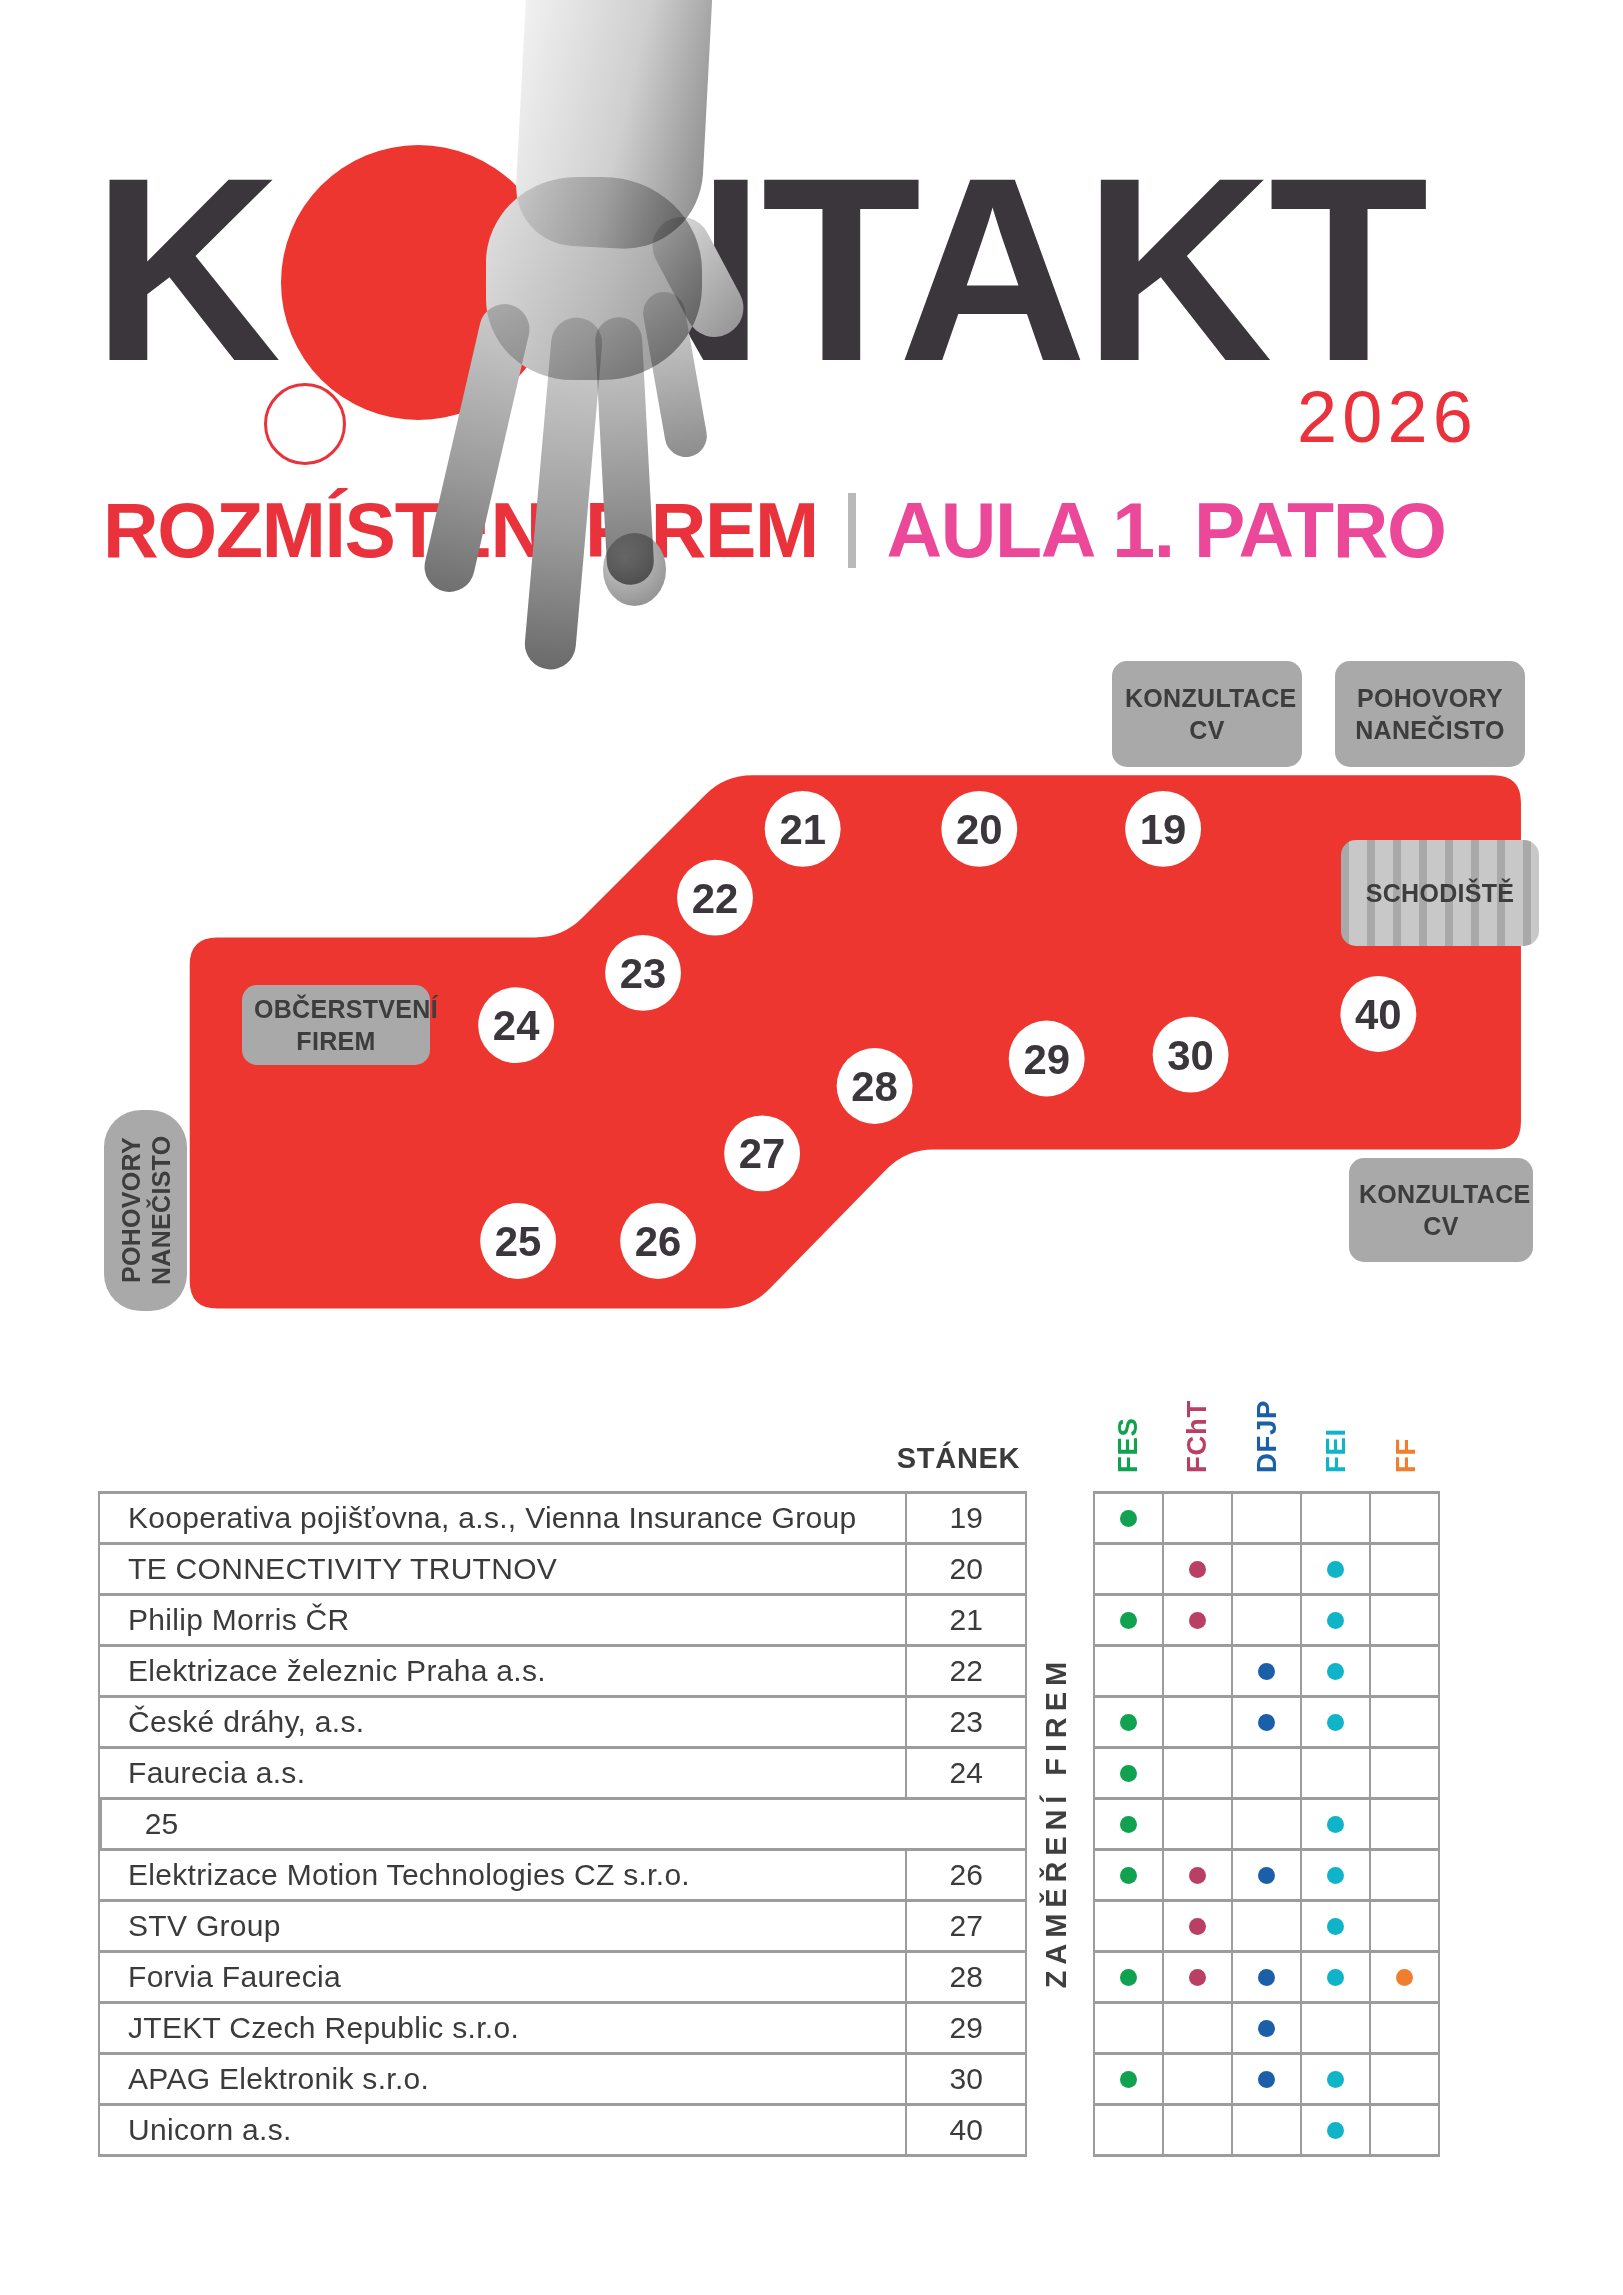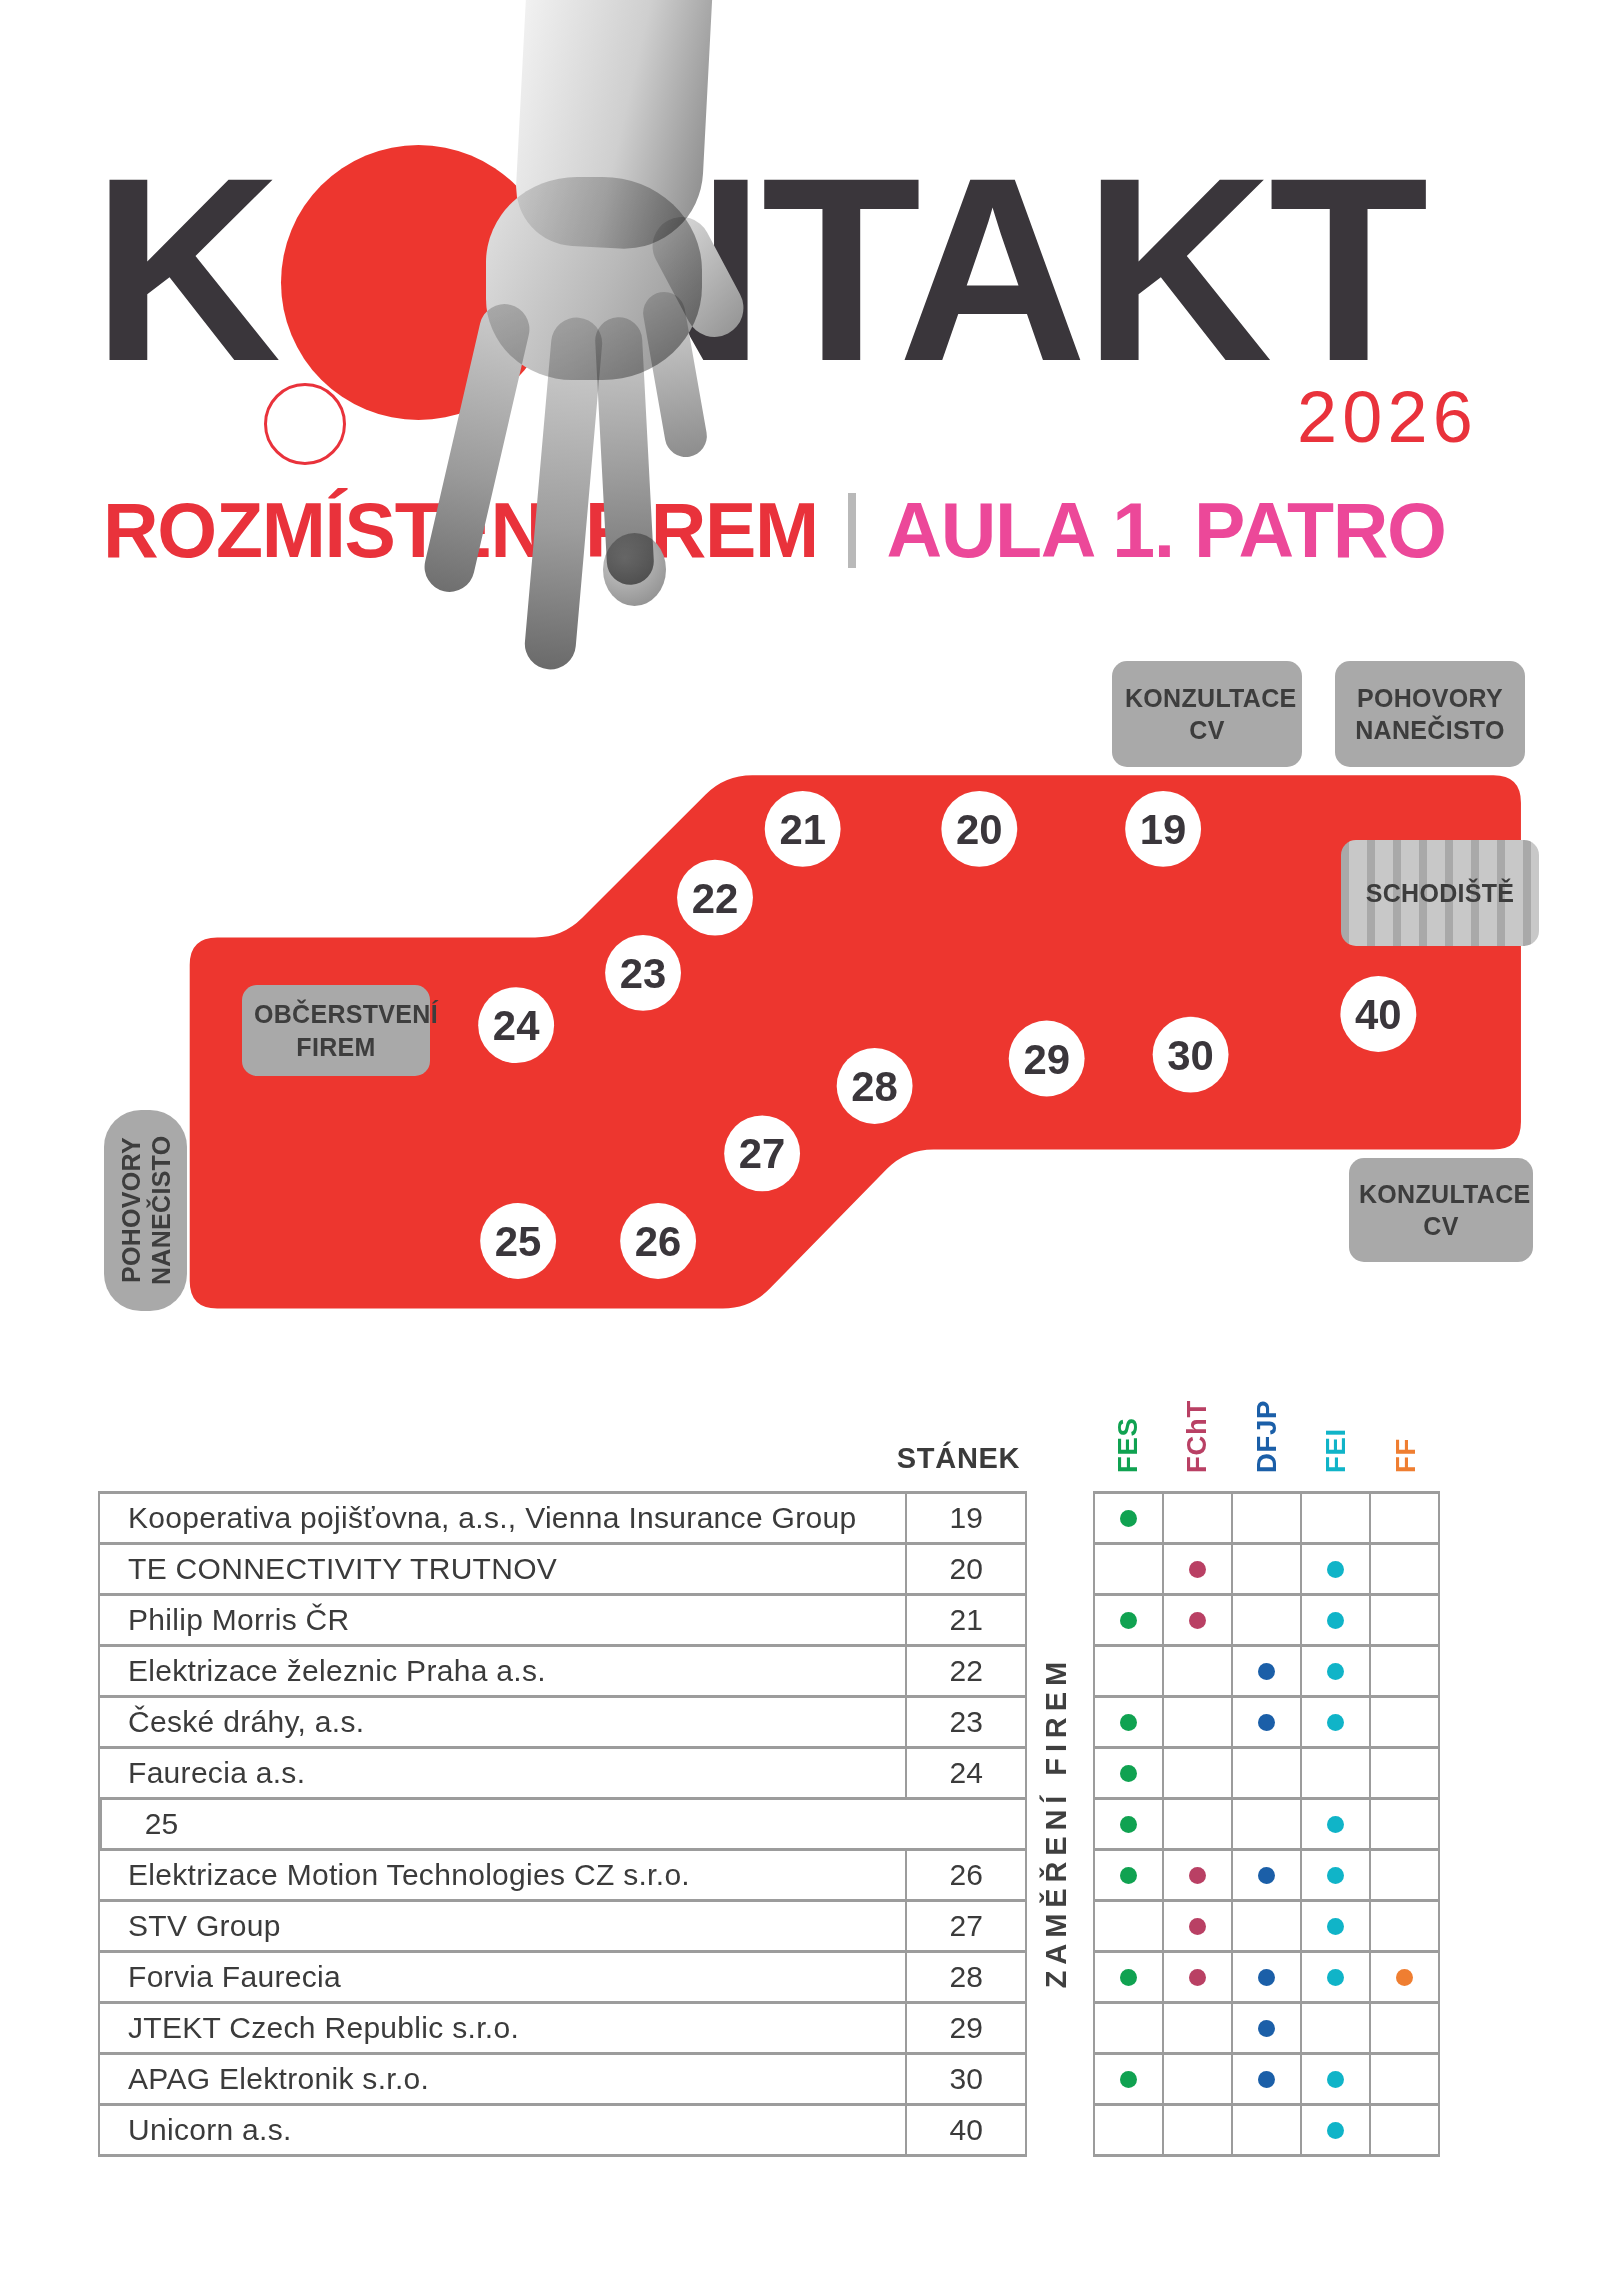--- a/index.html
+++ b/index.html
@@ -41,21 +41,21 @@
   #heading-divider{width:8.5px;height:75px;background:#b9b9b9;margin:0 30px;}
 
   
   #map-svg{position:absolute;left:0;top:0;width:1623px;height:2295px;}
   .gray-box{position:absolute;background:#a9a9a9;border-radius:15px;display:flex;align-items:center;justify-content:center;
             text-align:center;font-weight:bold;font-size:25px;line-height:1.3;color:#3d3d3d;letter-spacing:0.3px;z-index:4;}
   #box-konzultace-top{left:1112px;top:661px;width:190px;height:106px;}
   #box-pohovory-top{left:1335px;top:661px;width:190px;height:106px;}
   #box-schodiste{left:1341px;top:840px;width:198px;height:106px;
       background:repeating-linear-gradient(90deg,#a9a9a9 0 7.9px,#c8c8c8 7.9px 26px);}
-  #box-obcerstveni{left:242px;top:985px;width:188px;height:91px;}
+  #box-obcerstveni{left:242px;top:985px;width:188px;height:80px;}
   #box-konzultace-bottom{left:1349px;top:1158px;width:184px;height:104px;}
   #box-pohovory-left{left:104px;top:1110px;width:83px;height:201px;border-radius:37px;}
   .v-text{writing-mode:vertical-rl;transform:rotate(180deg);line-height:1.2;}
 
   
   #company-table{position:absolute;left:98px;top:1491px;width:929px;box-sizing:border-box;
                  border-left:2.6px solid #9c9c9c;border-right:2.6px solid #9c9c9c;border-bottom:3.3px solid #9c9c9c;}
   .t-row{display:flex;height:51px;box-sizing:border-box;border-top:3.3px solid #9c9c9c;align-items:center;}
   .t-company{width:787px;padding-left:28px;font-size:30px;letter-spacing:0.3px;white-space:nowrap;overflow:hidden;}
   .t-stand{width:119px;align-self:stretch;display:flex;align-items:center;justify-content:center;

